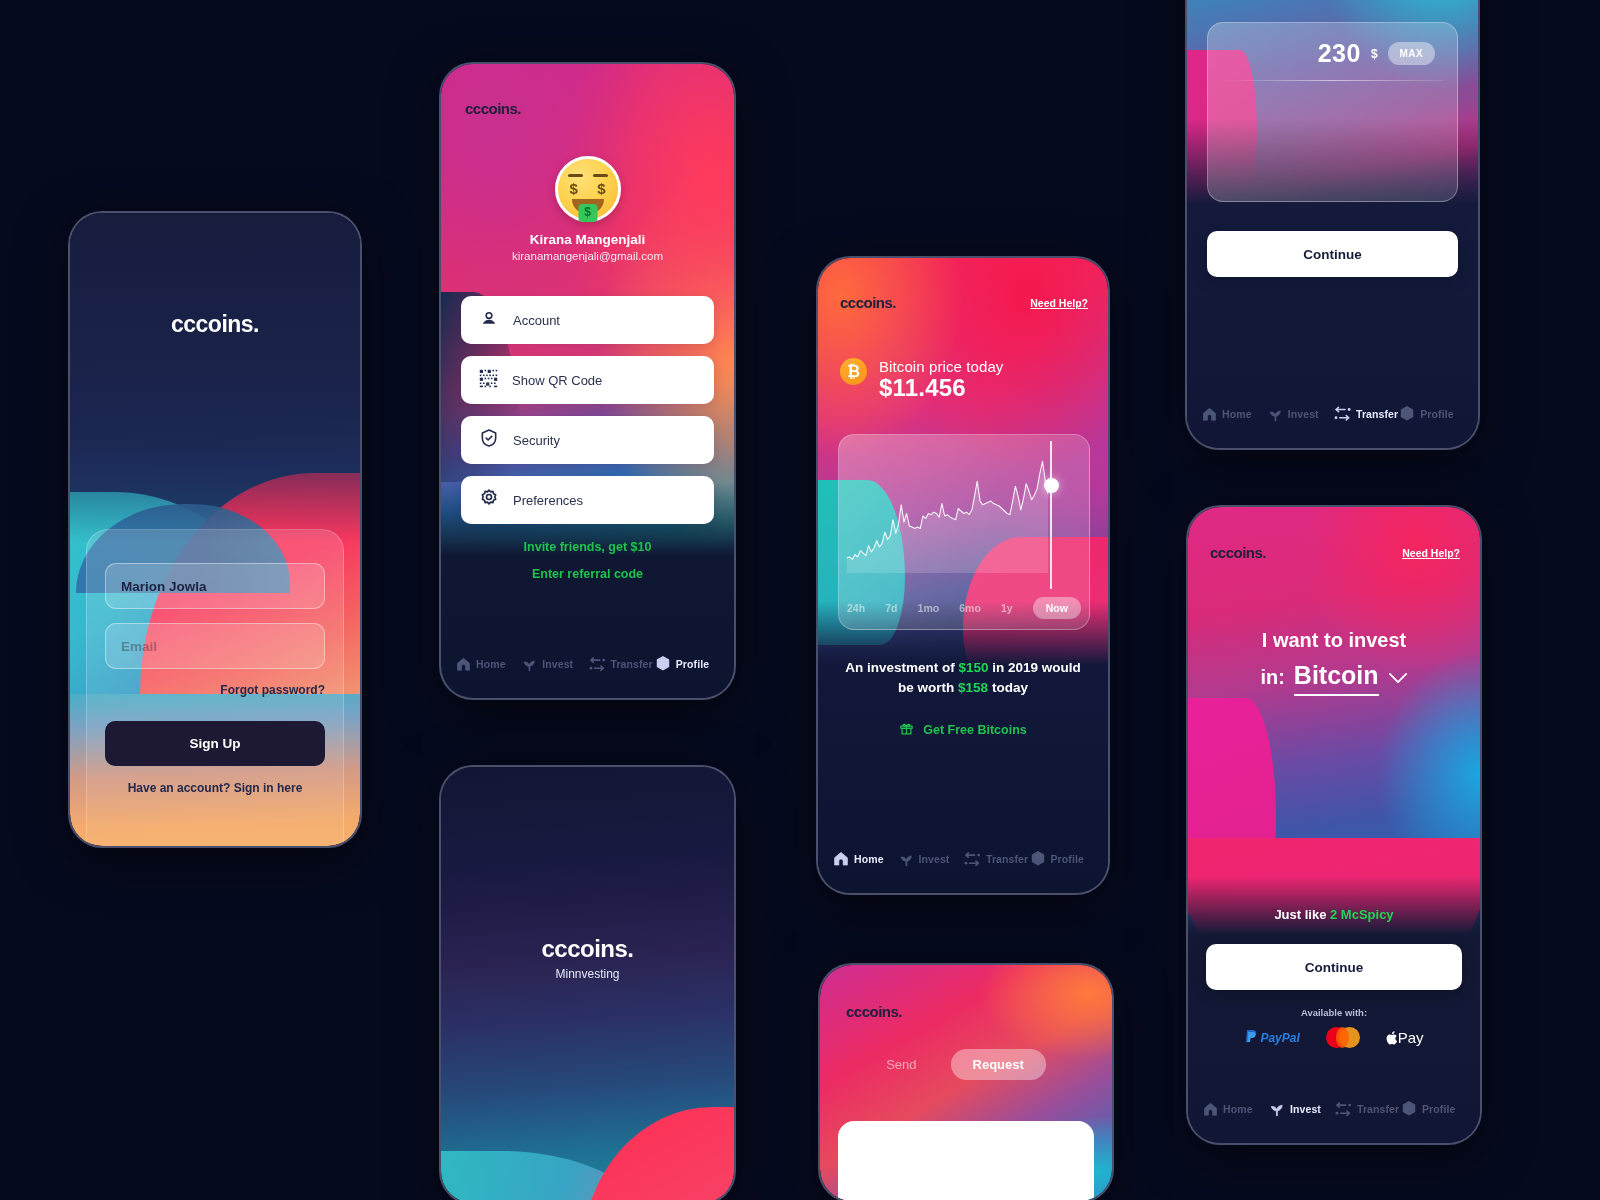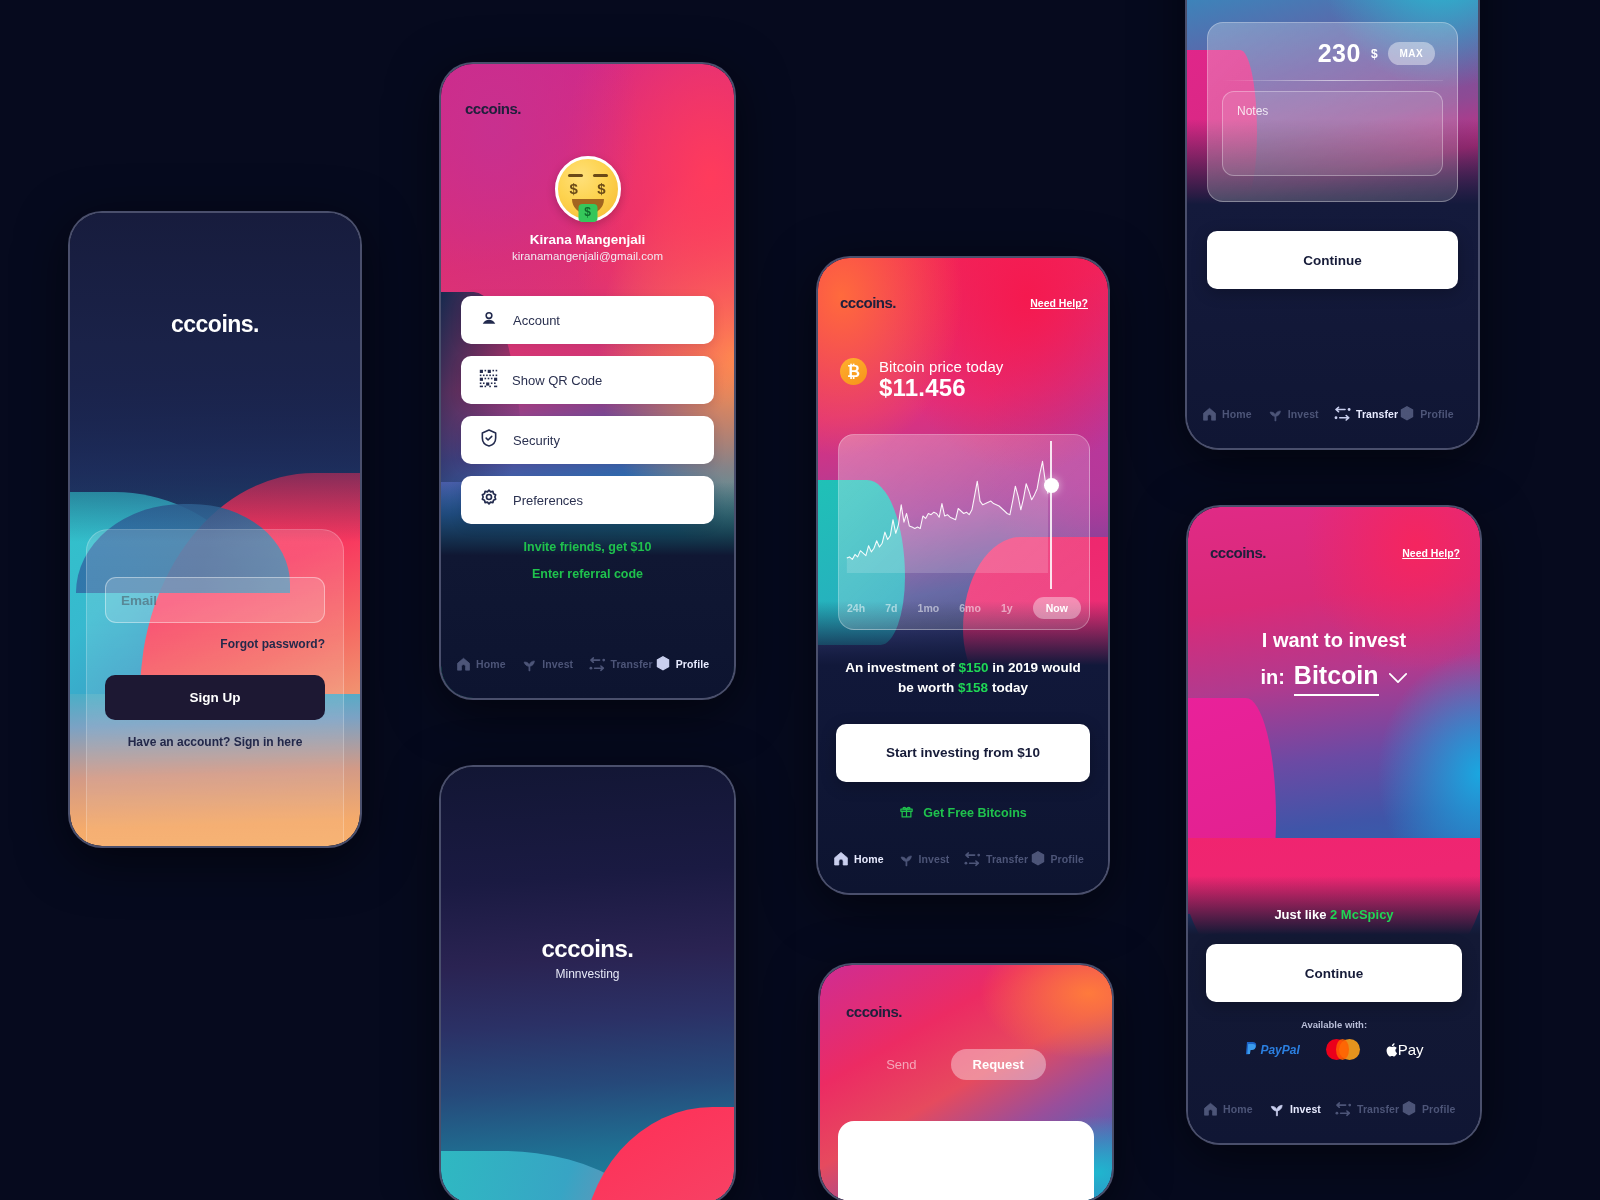--- a/index.html
+++ b/index.html
@@ -191,21 +191,21 @@
   }
   .rangebar { position:absolute; left:8px; right:8px; bottom:10px; display:flex; align-items:center; justify-content:space-between; }
   .rangebar span { font-size:10.5px; color:rgba(255,255,255,0.52); font-weight:700;}
   .rangebar .on {
     color:#fff; background: rgba(255,255,255,0.38);
     padding: 5px 13px; border-radius: 12px;
   }
   .stat-line { text-align:center; color:#fff; font-size:13.5px; font-weight:700; line-height:1.5; }
   .g { color:#1fd655; }
   .btn-white {
-    height: 58px; border-radius: 10px; background:#fff;
+    height: 46px; border-radius: 10px; background:#fff;
     display:flex; align-items:center; justify-content:center;
     color:#161b38; font-size:13.5px; font-weight:700;
     box-shadow: 0 4px 16px rgba(0,0,0,.24);
   }
 
   
   #s-amount { left: 1185px; top: -122px; width: 295px; height: 572px; }
   #s-amount .bg {
     position:absolute; inset:0;
     background:
@@ -329,20 +329,21 @@
       <div class="wave-red"></div>
       <div class="wave-blue"></div>
       <div class="topdark"></div>
 
       <div style="position:absolute;left:0;right:0;top:98px;text-align:center;">
         <span class="brand brand-light" style="font-size:23px;">cccoins.</span>
       </div>
 
       <div class="glasspanel" style="height:317px;">
         <div style="padding:33px 18px 0 18px;">
+          <div class="field filled">Marion Jowla</div>
           <div class="field placeholder" style="margin-top:14px;">Email</div>
           <div class="link-right" style="margin-top:14px;">Forgot password?</div>
           <div class="btn-dark" style="margin-top:24px;">Sign Up</div>
           <div class="foot-link" style="margin-top:15px;">Have an account? Sign in here</div>
         </div>
       </div>
     </div>
   </div>
 
   <div class="phone" id="s-profile">
@@ -505,21 +506,20 @@
           <span>1y</span>
           <span class="on">Now</span>
         </div>
       </div>
 
       <div style="position:absolute;left:18px;right:18px;top:400px;">
         <div class="stat-line">
           <span>An investment of </span><span class="g">$150</span><span> in 2019 would</span><br>
           <span>be worth </span><span class="g">$158</span><span> today</span>
         </div>
-        <div class="btn-white" style="margin-top:25px;">Start investing from $10</div>
         <div style="margin-top:22px;display:flex;align-items:center;justify-content:center;gap:9px;">
           <span>
             <svg width="15" height="15" viewBox="0 0 24 24" fill="none" stroke="#1fc24d" stroke-width="2" stroke-linejoin="round">
               <rect x="3" y="8" width="18" height="3.6"></rect>
                 <rect x="5" y="11.6" width="14" height="9"></rect>
               <path d="M12 8v12.6"></path>
                 <path d="M12 8C10 4.5 6 5 6.6 7.4 7 9 10 8.2 12 8zM12 8c2-3.5 6-3 5.4-.6C17 9 14 8.2 12 8z"></path>
             </svg>
           </span>
           <span style="color:#1fc24d;font-size:12.5px;font-weight:700;">Get Free Bitcoins</span>
@@ -565,21 +565,20 @@
       <div class="pink"></div>
       <div class="dark"></div>
 
       <div class="glasscard" style="position:absolute;left:20px;right:20px;top:142px;height:180px;">
         <div style="display:flex;align-items:center;justify-content:flex-end;gap:10px;padding:16px 22px 0 0;">
           <span class="amt-val">230</span>
           <span class="amt-cur">$</span>
           <span class="max-pill">MAX</span>
         </div>
         <div style="height:1px;margin:12px 14px 0 14px;background:linear-gradient(90deg,rgba(255,255,255,0),rgba(255,255,255,0.55),rgba(255,255,255,0.1));"></div>
-        <div class="notes-box" style="margin:10px 14px 0 14px;height:85px;">Notes</div>
       </div>
 
       <div class="btn-white" style="position:absolute;left:20px;right:20px;top:351px;">Continue</div>
 
       <div class="navbar">
         <div class="navitem nav-dim">
           <svg width="17" height="17" viewBox="0 0 24 24">
               <path d="M12 3.2 3.5 10.4V20h5.6v-5.1a2.9 2.9 0 015.8 0V20h5.6v-9.6z"></path>
             </svg>
           <span class="navlabel">Home</span>

